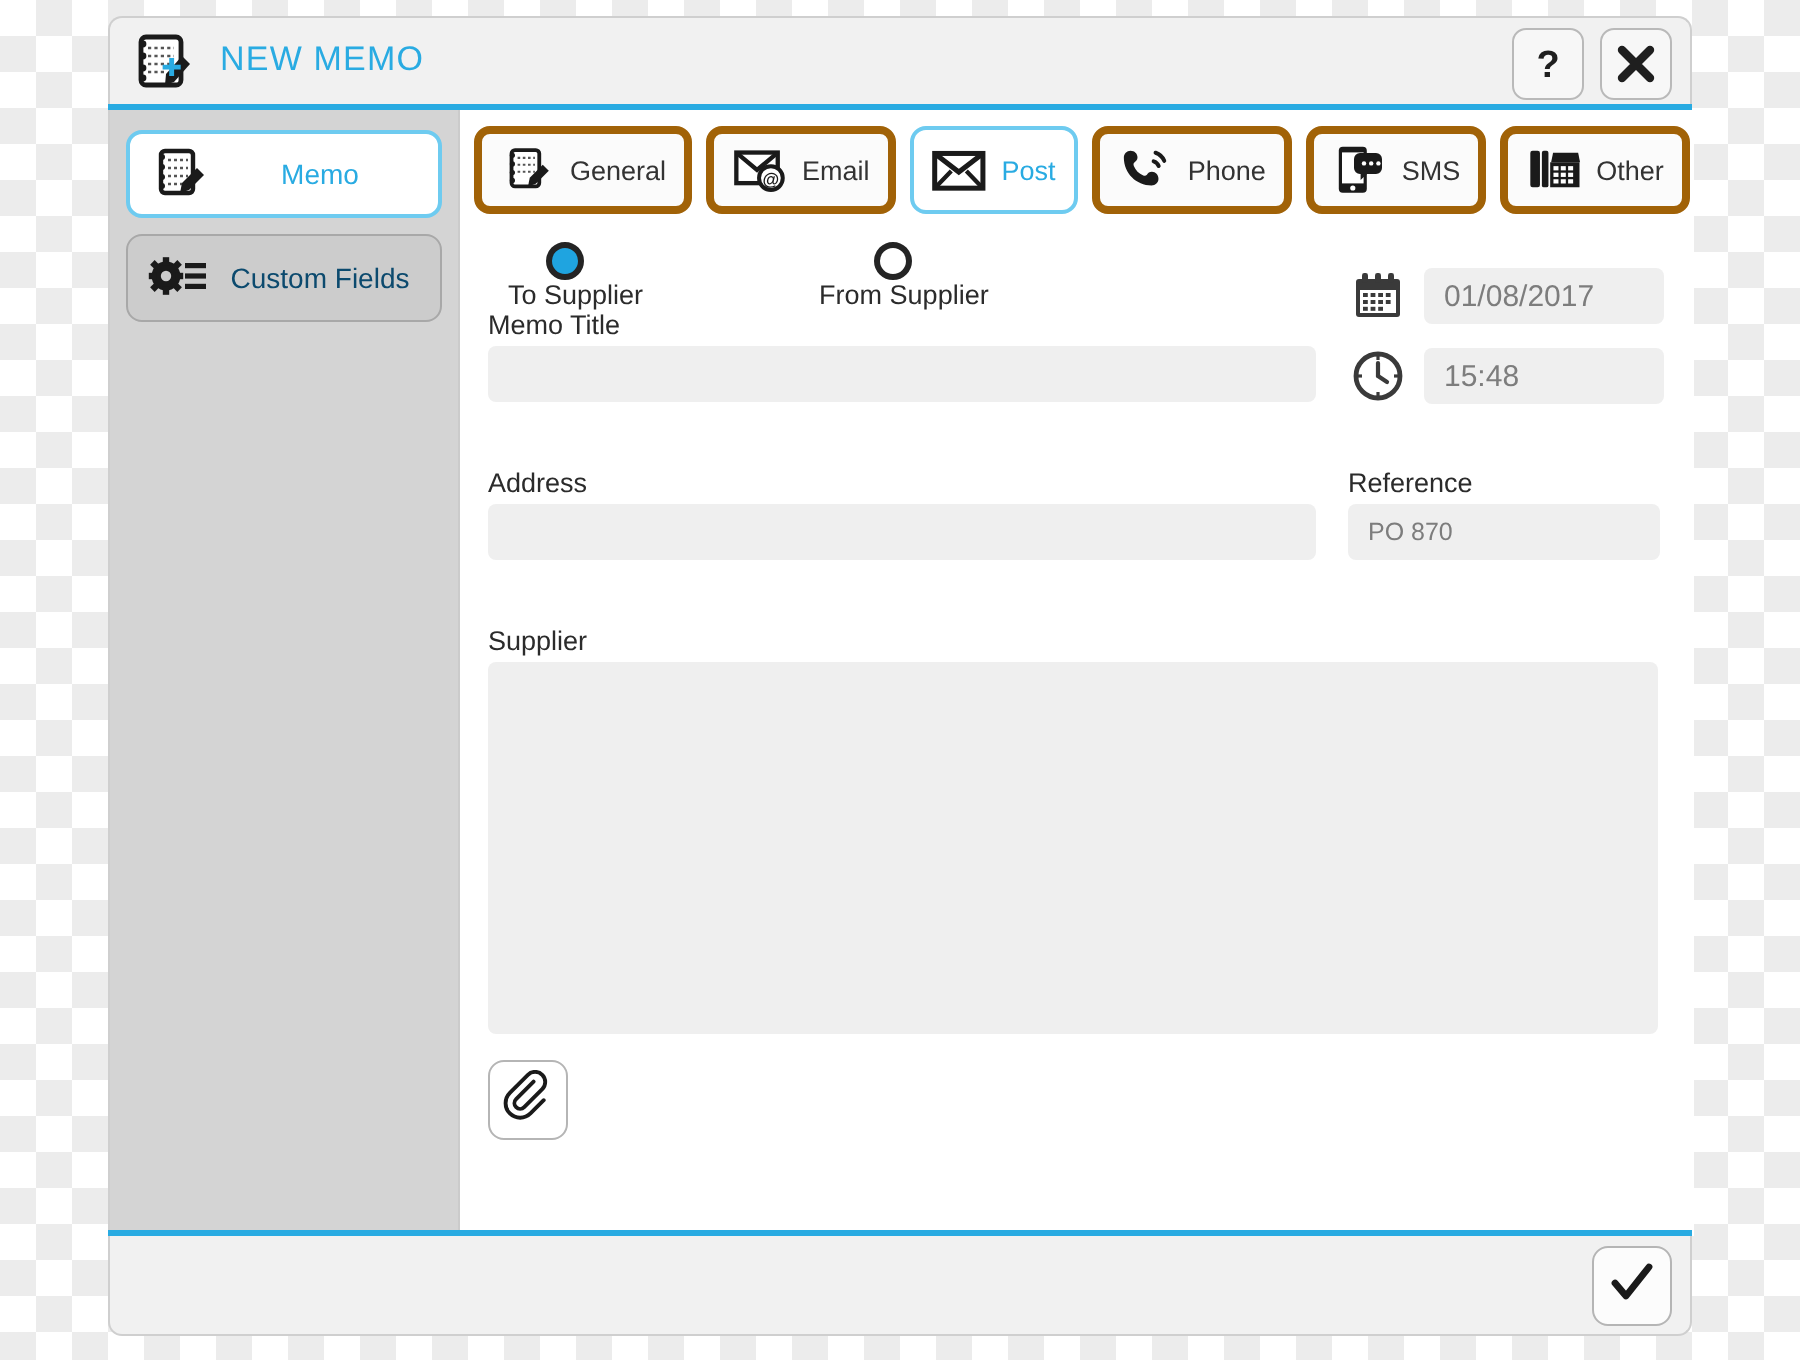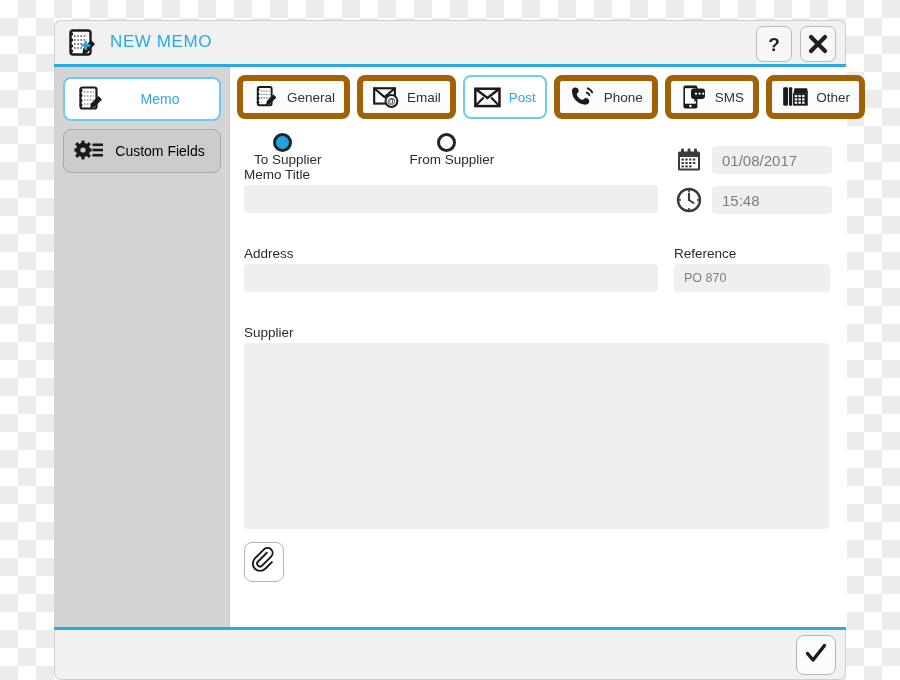--- a/index.html
+++ b/index.html
@@ -19,21 +19,21 @@
       linear-gradient(45deg, #ececec 25%, transparent 25%, transparent 75%, #ececec 75%);
     background-size: 36px 36px;
     background-position: 0 0, 18px 18px;
     position: relative;
   }
 
   
   .window {
     position: absolute;
     left: 54px;
-    top: 20px;
+    top: 8px;
     width: 792px;
     height: 555px;
   }
 
   
   .titlebar {
     position: absolute;
     left: 0; top: 0;
     width: 792px;
     height: 45px;
@@ -122,42 +122,42 @@
     flex: 0 0 auto;
     display: flex; align-items: center; justify-content: center;
   }
   .side-label {
     flex: 1;
     text-align: center;
     font-size: 14px;
     padding-right: 6px;
   }
   .side-item.active .side-label { color: #29abe2; }
-  .side-item.idle .side-label { color: #000000; }
+  .side-item.idle .side-label { color: #0c4a6e; }
 
   .content {
     position: absolute;
     left: 174px; top: 0;
     width: 618px;
     height: 563px;
     background: #ffffff;
     border-left: 1px solid #cbcbcb;
   }
 
   
   .tabrow {
     position: absolute;
     left: 7px; top: 8px;
     display: flex;
     gap: 7px;
   }
   .tab {
     height: 44px;
     border-radius: 8px;
-    border: 6px solid #a16207;
+    border: 4px solid #a16207;
     background: #fbfbfb;
     display: flex;
     align-items: center;
     padding: 0 9px;
     cursor: pointer;
   }
   .tab.active {
     border: 2px solid #6ecbf0;
     background: #ffffff;
   }

